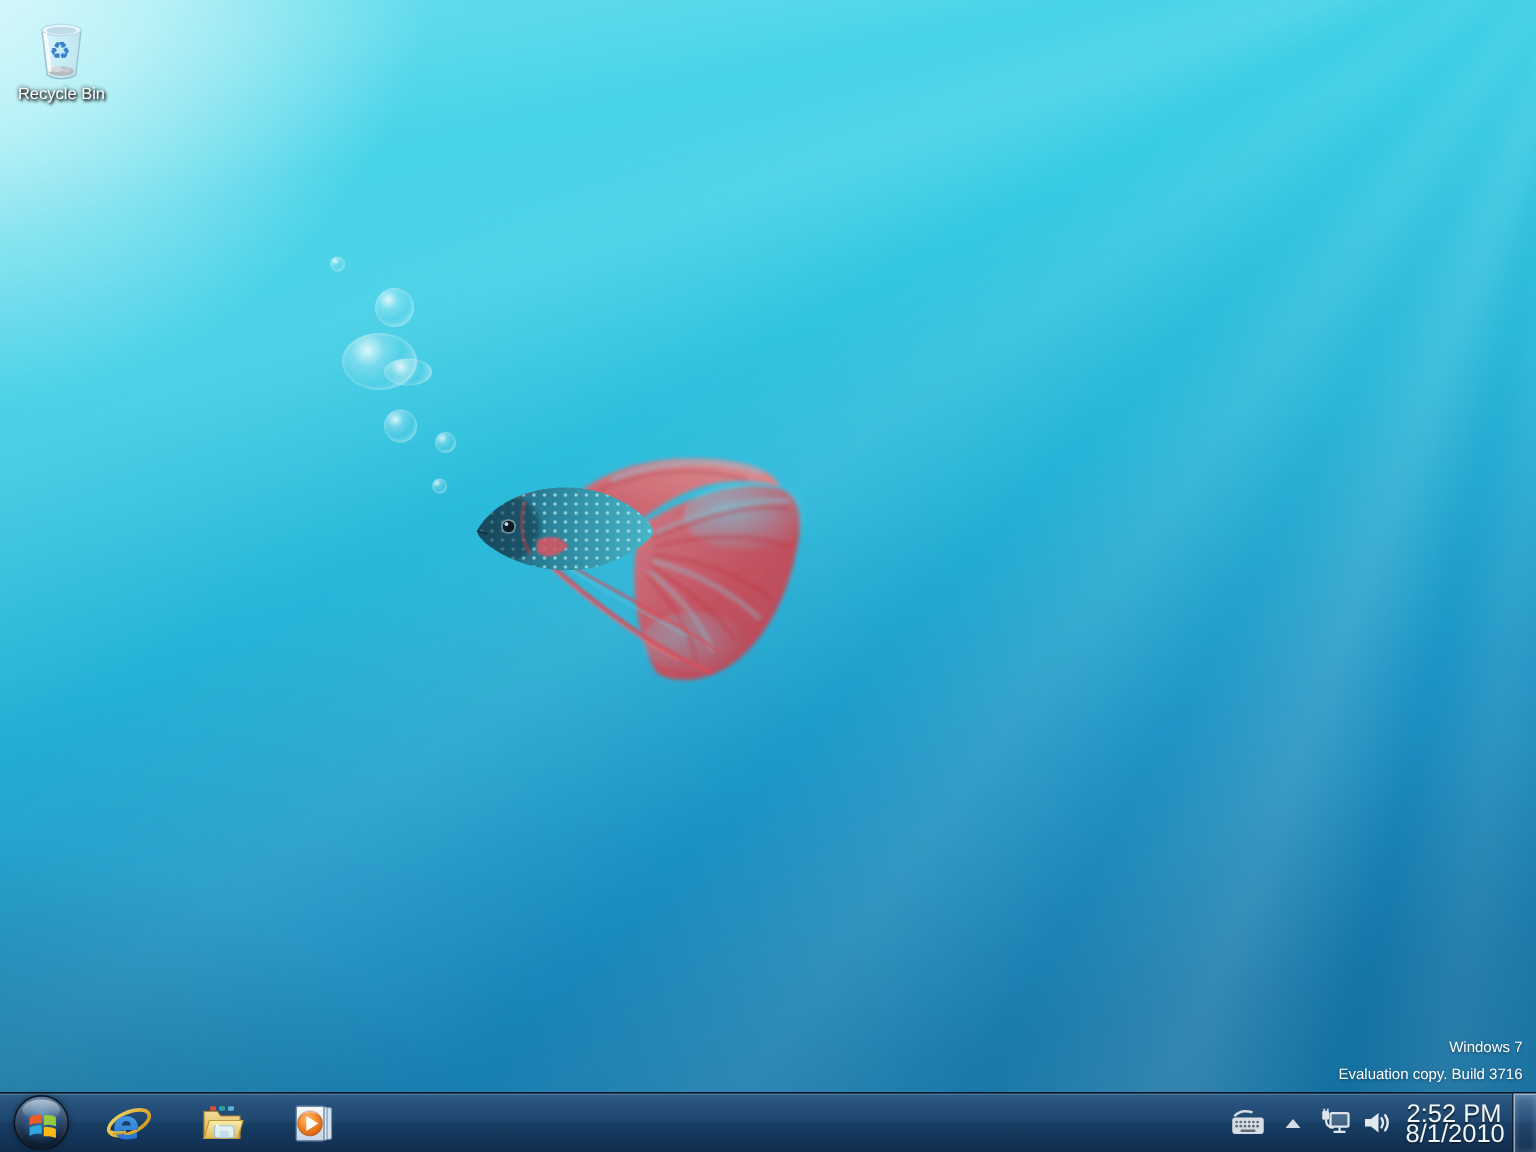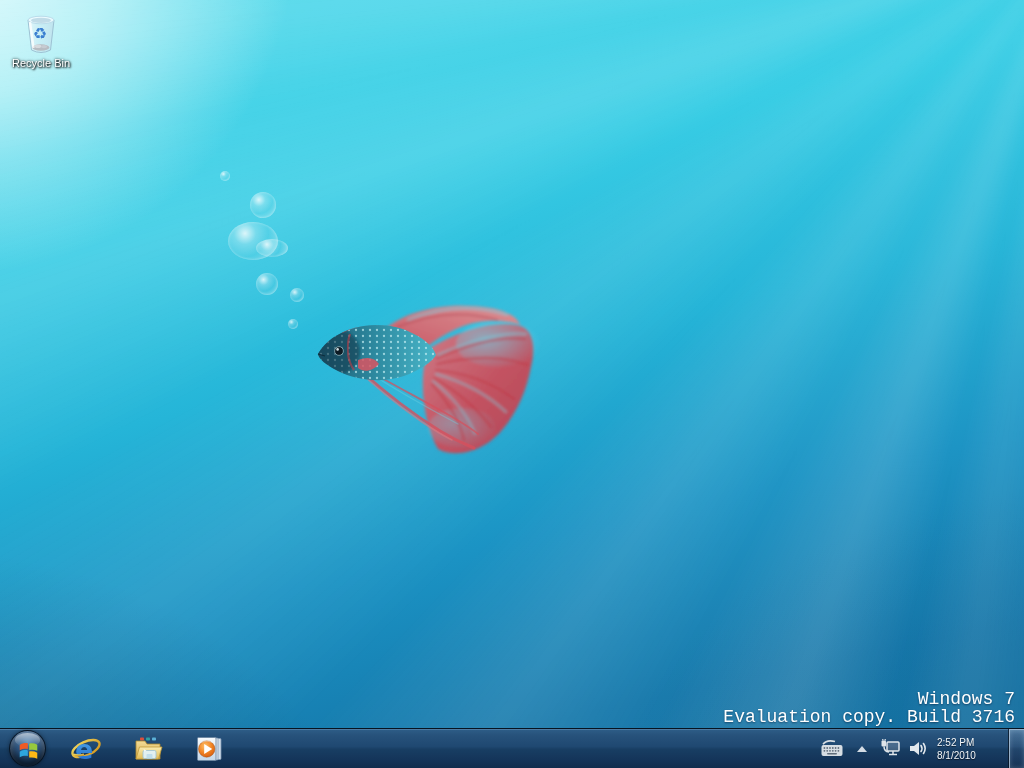--- a/index.html
+++ b/index.html
@@ -48,21 +48,21 @@
     position:absolute;left:6px;top:8px;width:70px;
     display:flex;flex-direction:column;align-items:center;cursor:default;
   }
   .desktop-icon .label{
     margin-top:1px;font-size:11px;color:#fff;text-align:left;line-height:12px;
     text-shadow:1px 1px 2px #000, 0 0 3px #000;
   }
   
   .watermark{
     position:absolute;right:9px;bottom:42px;text-align:right;color:#fff;
-    font-size:18px;line-height:18px;text-shadow:0 1px 2px rgba(0,20,50,.55);font-family:Liberation Mono, monospace;
+    font-size:10px;line-height:18px;text-shadow:0 1px 2px rgba(0,20,50,.55);
   }
   
   .taskbar{
     position:absolute;left:0;right:0;bottom:0;height:40px;
     background:linear-gradient(180deg,#2e5e88 0%,#27527b 16%,#1f4871 45%,#183e63 52%,#143459 80%,#112d4d 100%);
     border-top:1px solid #071320;
     box-shadow:inset 0 1px 0 rgba(140,180,215,.35);
     box-sizing:border-box;
     display:flex;align-items:center;
   }
@@ -79,21 +79,21 @@
   }
   .start-orb svg{position:absolute;left:0;top:0;}
   .pinned{display:flex;margin-left:14px;gap:10px;height:40px;align-items:center;}
   .task-btn{
     width:52px;height:38px;background:transparent;border:none;padding:0;
     display:flex;align-items:center;justify-content:center;cursor:pointer;
   }
   .tray{margin-left:auto;display:flex;align-items:center;height:40px;}
   .tray-btn{background:transparent;border:none;padding:0;display:flex;align-items:center;justify-content:center;cursor:pointer;height:40px;}
   .clock{
-    width:64px;text-align:left;color:#f1f6fa;font-size:10px;line-height:13px;
+    width:64px;text-align:right;color:#f1f6fa;font-size:17px;line-height:13px;
     text-shadow:0 1px 1px rgba(0,0,0,.6);margin:0 7px 0 9px;cursor:default;
   }
   .tray-sep{width:1px;height:40px;background:rgba(5,15,28,.7);box-shadow:1px 0 0 rgba(160,190,220,.18);}
   .show-desktop{
     width:15px;height:40px;box-sizing:border-box;cursor:pointer;padding:0;
     border:1px solid rgba(185,205,225,.75);border-right:none;
     background:linear-gradient(180deg, rgba(150,185,215,.30), rgba(70,100,140,.22) 50%, rgba(35,60,95,.28));
     box-shadow:inset 0 0 5px rgba(220,240,255,.25);
   }
 </style>

